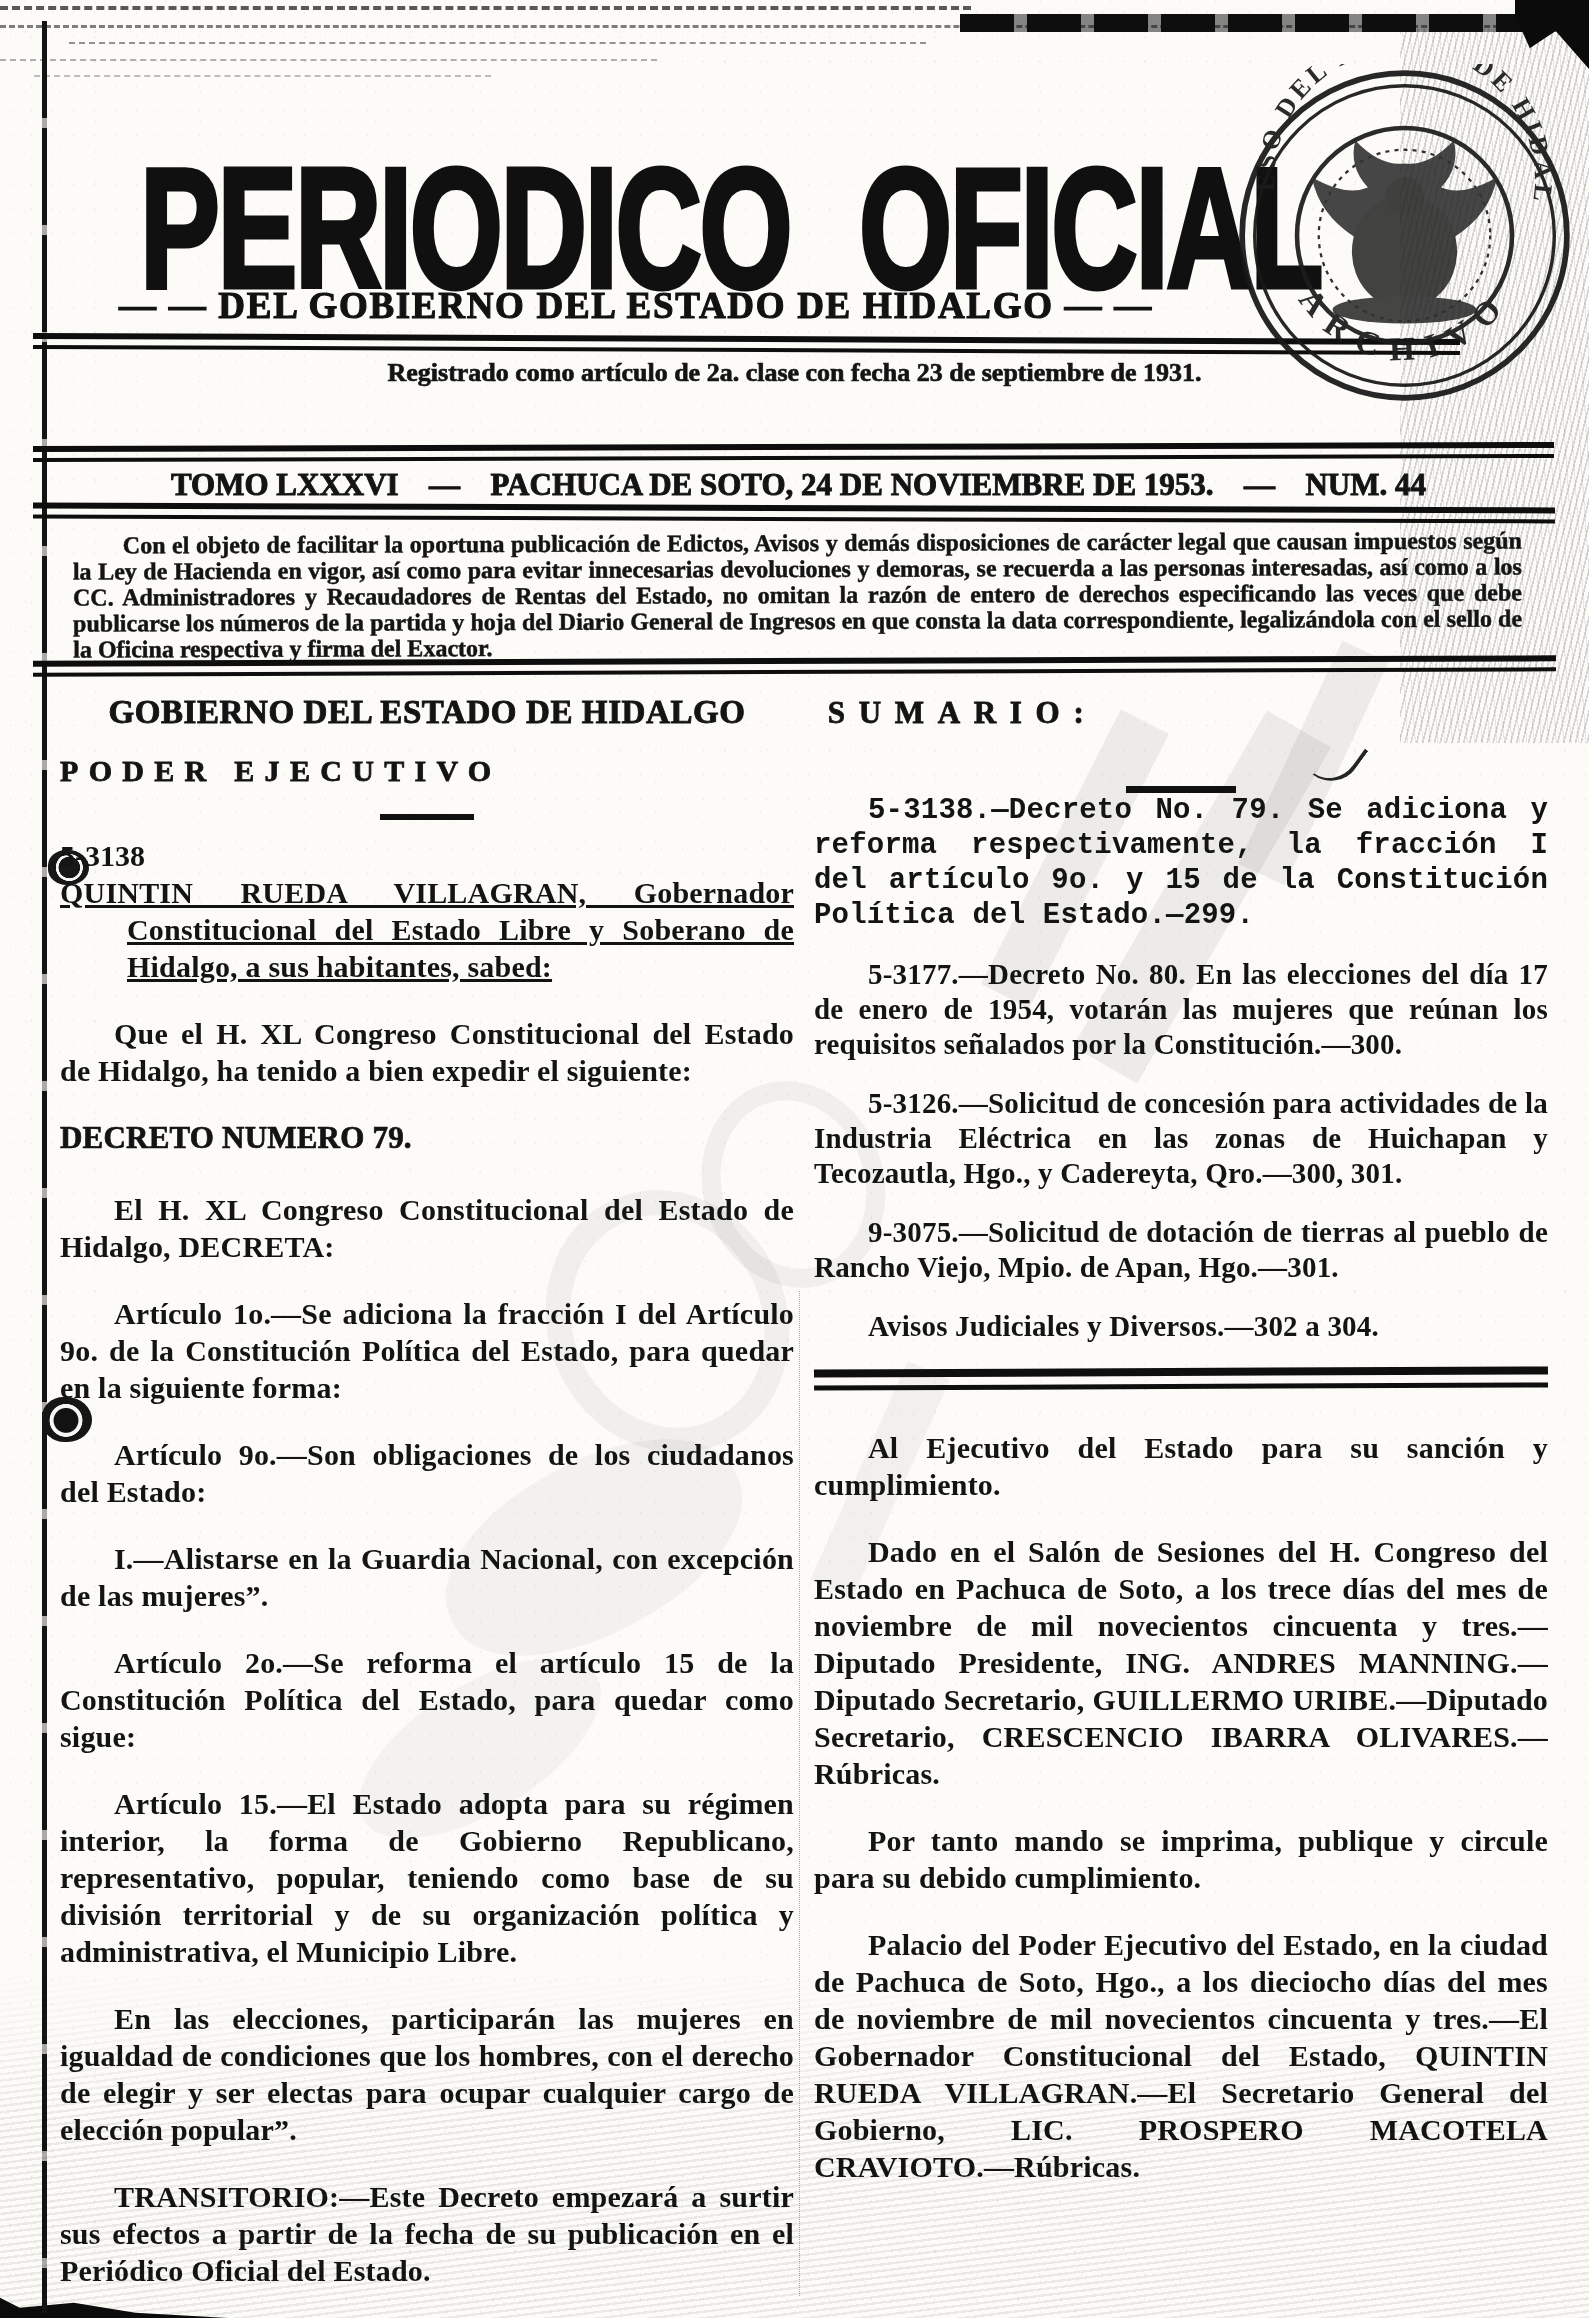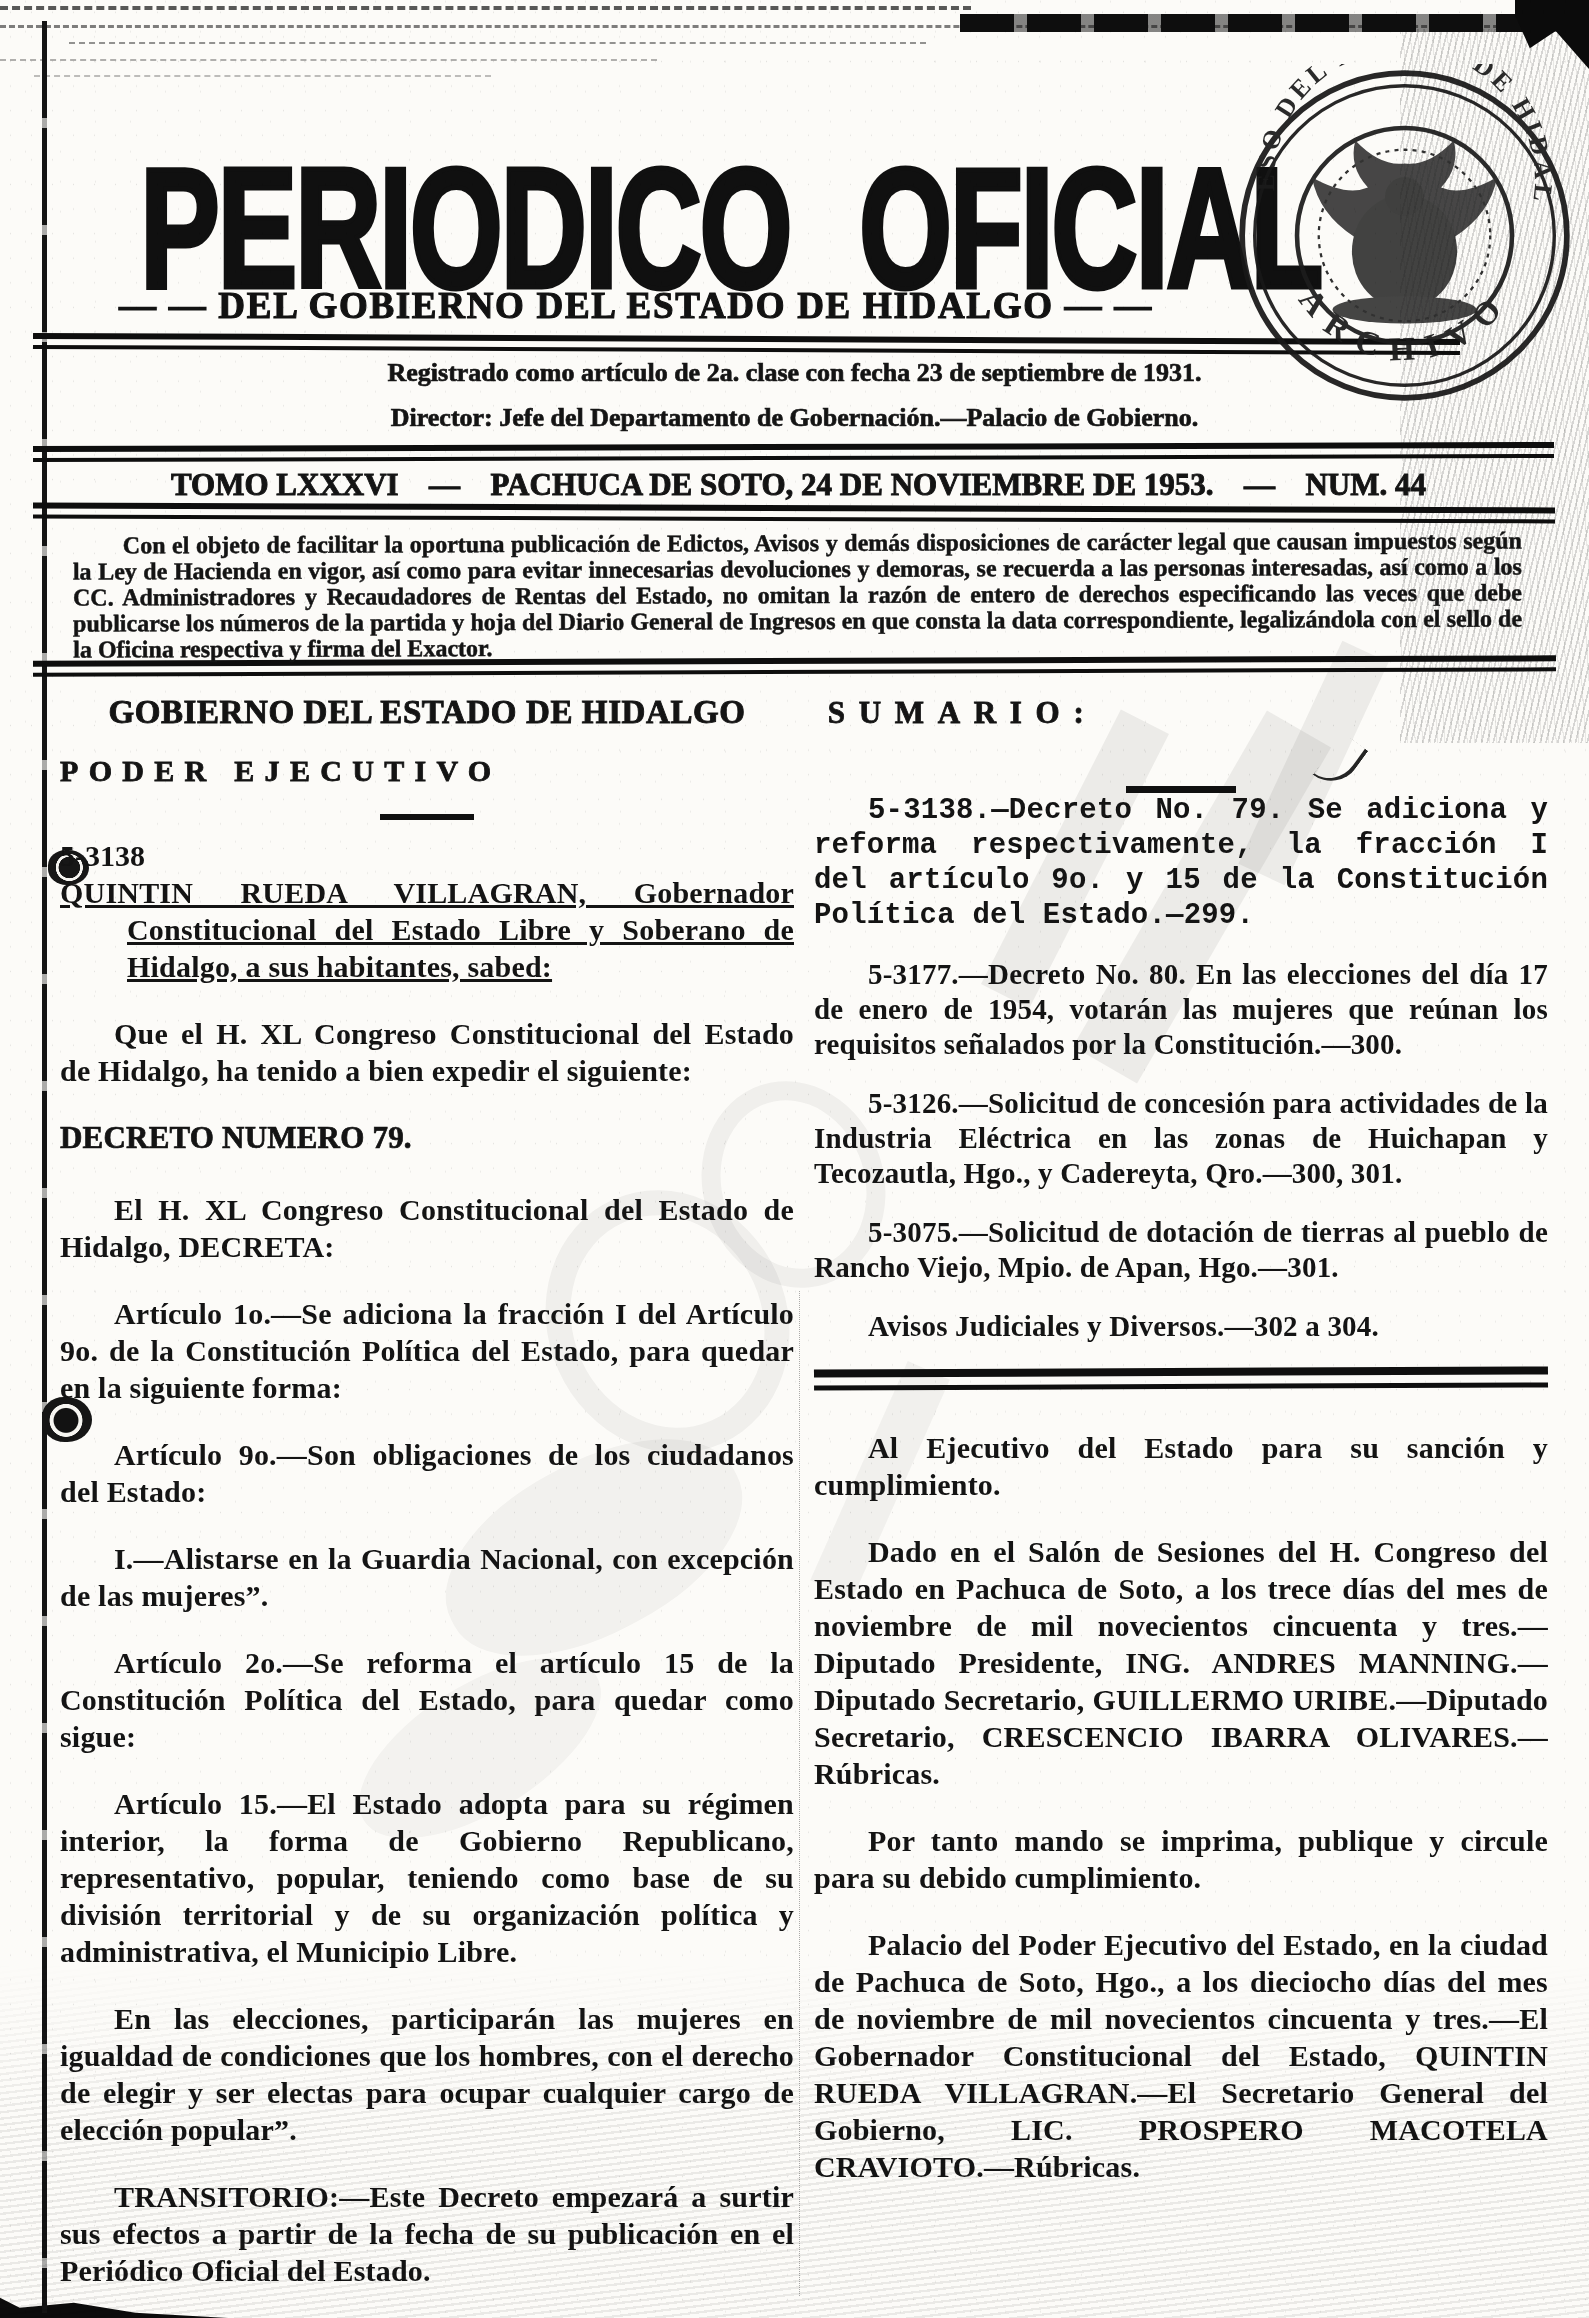--- a/index.html
+++ b/index.html
@@ -182,21 +182,20 @@
     <g opacity=".9">
       <path d="M212 302 Q150 262 138 198 Q198 232 236 216 Q202 180 214 134 Q258 180 300 174 Q342 180 386 134 Q398 180 364 216 Q402 232 462 198 Q450 262 388 302 Z" fill="#242424"></path>
       <ellipse cx="300" cy="328" rx="92" ry="100" fill="#1f1f1f"></ellipse>
       <circle cx="300" cy="232" r="34" fill="#1c1c1c"></circle>
       <ellipse cx="300" cy="430" rx="126" ry="24" fill="#222"></ellipse>
     </g>
   </svg>
 
   <div class="rule rule-a"></div>
   <div class="reg-line">Registrado como artículo de 2a. clase con fecha 23 de septiembre de 1931.</div>
-  <div class="dir-line">Director: Jefe del Departamento de Gobernación.—Palacio de Gobierno.</div>
   <div class="rule rule-b"></div>
   <div class="tomo-row">
     <span>TOMO LXXXVI</span>
     <span>—</span>
     <span>PACHUCA DE SOTO, 24 DE NOVIEMBRE DE 1953.</span>
     <span>—</span>
     <span>NUM. 44</span>
   </div>
   <div class="rule rule-c"></div>
   <p class="notice">Con el objeto de facilitar la oportuna publicación de Edictos, Avisos y demás disposiciones de carácter legal que causan impuestos según la Ley de Hacienda en vigor, así como para evitar innecesarias devoluciones y demoras, se recuerda a las personas interesadas, así como a los CC. Administradores y Recaudadores de Rentas del Estado, no omitan la razón de entero de derechos especificando las veces que debe publicarse los números de la partida y hoja del Diario General de Ingresos en que consta la data correspondiente, legalizándola con el sello de la Oficina respectiva y firma del Exactor.</p>
@@ -221,21 +220,21 @@
   </section>
 
   <section class="col col-right">
     <div class="sum-title">SUMARIO:</div>
     <div class="mini-rule mini-rule-r">
       <span class="pen-mark"></span>
     </div>
     <p class="sum-item sum-first">5-3138.—Decreto No. 79. Se adiciona y reforma respectivamente, la fracción I del artículo 9o. y 15 de la Constitución Política del Estado.—299.</p>
     <p class="sum-item">5-3177.—Decreto No. 80. En las elecciones del día 17 de enero de 1954, votarán las mujeres que reúnan los requisitos señalados por la Constitución.—300.</p>
     <p class="sum-item">5-3126.—Solicitud de concesión para actividades de la Industria Eléctrica en las zonas de Huichapan y Tecozautla, Hgo., y Cadereyta, Qro.—300, 301.</p>
-    <p class="sum-item">5-3075.—Solicitud de dotación de tierras al pueblo de Rancho Viejo, Mpio. de Apan, Hgo.—301.</p>
+    <p class="sum-item">9-3075.—Solicitud de dotación de tierras al pueblo de Rancho Viejo, Mpio. de Apan, Hgo.—301.</p>
     <p class="sum-item">Avisos Judiciales y Diversos.—302 a 304.</p>
     <div class="heavy-rule"></div>
     <p>Al Ejecutivo del Estado para su sanción y cumplimiento.</p>
     <p>Dado en el Salón de Sesiones del H. Congreso del Estado en Pachuca de Soto, a los trece días del mes de noviembre de mil novecientos cincuenta y tres.—Diputado Presidente, ING. ANDRES MANNING.—Diputado Secretario, GUILLERMO URIBE.—Diputado Secretario, CRESCENCIO IBARRA OLIVARES.—Rúbricas.</p>
     <p>Por tanto mando se imprima, publique y circule para su debido cumplimiento.</p>
     <p>Palacio del Poder Ejecutivo del Estado, en la ciudad de Pachuca de Soto, Hgo., a los dieciocho días del mes de noviembre de mil novecientos cincuenta y tres.—El Gobernador Constitucional del Estado, QUINTIN RUEDA VILLAGRAN.—El Secretario General del Gobierno, LIC. PROSPERO MACOTELA CRAVIOTO.—Rúbricas.</p>
   </section>
 
   <div class="speckle"></div>
   <div class="bottom-noise"></div>

